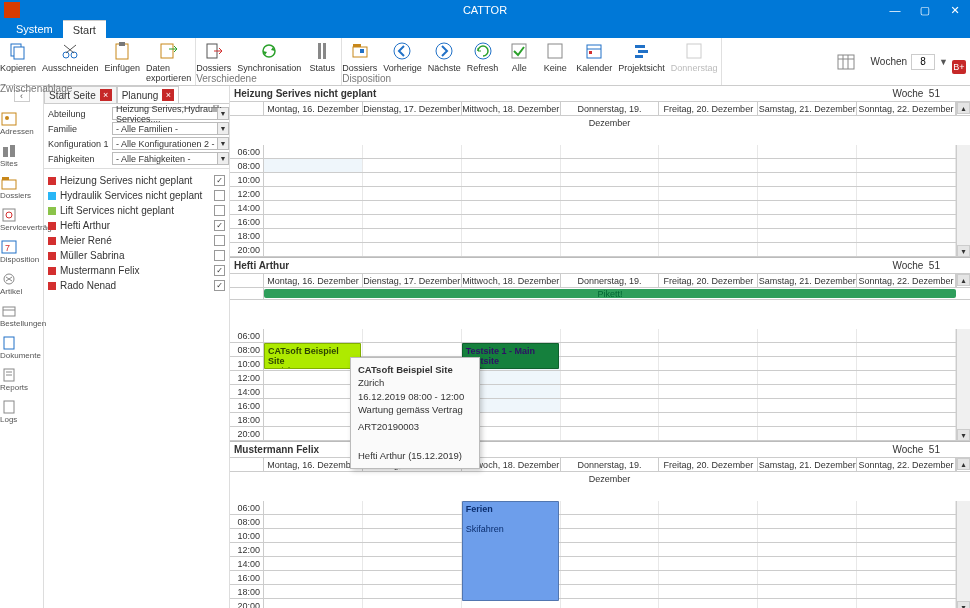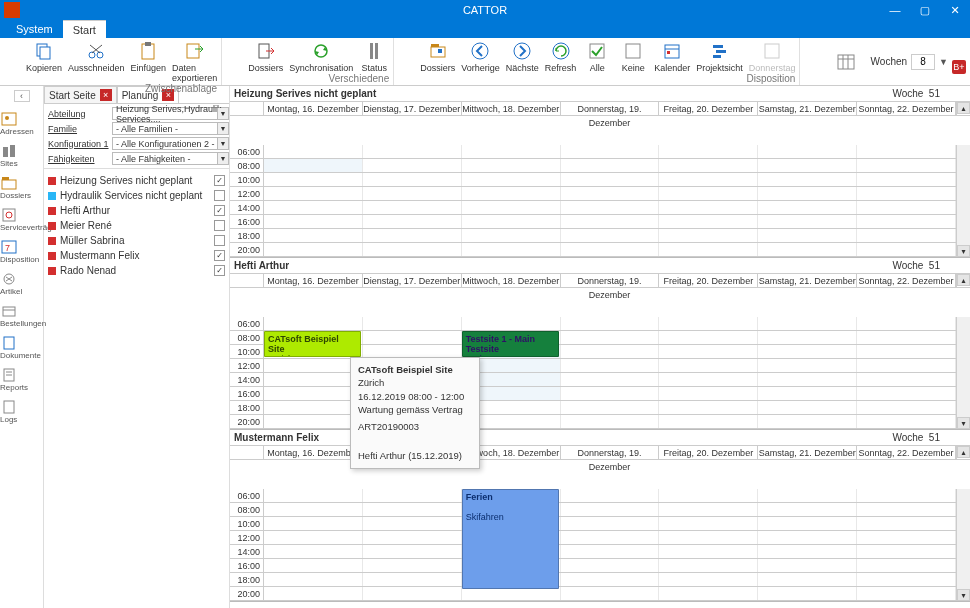--- a/index.html
+++ b/index.html
@@ -7,21 +7,21 @@
 .titlebar { background: #0078d7; color: #fff; height: 20px; display: flex; align-items: center; position: relative; }
 .titlebar-icon { width: 16px; height: 16px; background: #d83b01; margin-left: 4px; }
 .titlebar-title { position: absolute; left: 50%; transform: translateX(-50%); font-size: 11px; }
 .titlebar-controls { position: absolute; right: 0; display: flex; }
 .titlebar-btn { width: 30px; height: 20px; display: flex; align-items: center; justify-content: center; color: #fff; font-size: 11px; }
 .titlebar-btn.close { }
 .menubar { background: #0078d7; color: #fff; height: 18px; display: flex; align-items: center; padding-left: 6px; font-size: 11px; }
 .menubar-item { padding: 0 10px; height: 18px; display: flex; align-items: center; }
 .menubar-item.active { background: #fff; color: #333; border-top: 1px solid #ccc; }
 .ribbon { background: #fff; border-bottom: 1px solid #ccc; height: 48px; display: flex; position: relative; }
-.ribbon-group { display: flex; flex-direction: column; align-items: flex-end; border-right: 1px solid #e0e0e0; padding: 2px 4px 0 0; margin-left: 26px; }
+.ribbon-group { display: flex; flex-direction: column; align-items: flex-start; border-right: 1px solid #e0e0e0; padding: 2px 4px 0 0; }
 .ribbon-group-items { display: flex; gap: 6px; }
 .ribbon-item { display: flex; flex-direction: column; align-items: center; gap: 1px; font-size: 9px; color: #333; min-width: 30px; }
 .ribbon-item.disabled { color: #bbb; }
 .ribbon-item .ico { width: 22px; height: 22px; display: flex; align-items: center; justify-content: center; }
 .ribbon-group-label { font-size: 10px; color: #777; margin-top: 0px; }
 .ribbon-right { margin-left: auto; display: flex; align-items: center; padding-right: 22px; gap: 4px; font-size: 10px; }
 .ribbon-right input { width: 24px; height: 16px; font-size: 10px; border: 1px solid #ccc; text-align: center; }
 .ribbon-right .chev { font-size: 9px; color: #555; }
 .corner-badge { position: absolute; right: 4px; top: 22px; width: 14px; height: 14px; background: #c62828; color: #fff; font-size: 9px; display: flex; align-items: center; justify-content: center; border-radius: 2px; }
 .workspace { display: flex; height: calc(608px - 20px - 18px - 48px); }
@@ -29,21 +29,21 @@
 .rail-collapse { border: 1px solid #ccc; width: 16px; height: 12px; display: flex; align-items: center; justify-content: center; font-size: 9px; margin-bottom: 4px; }
 .rail-item { display: flex; flex-direction: column; width: 100%; padding: 2px 0; }
 .rail-item .ico { width: 18px; height: 16px; display: flex; align-items: center; justify-content: center; }
 .filter-panel { width: 186px; border-right: 1px solid #ddd; display: flex; flex-direction: column; }
 .tabs { display: flex; height: 18px; border-bottom: 1px solid #ccc; }
 .tab { display: flex; align-items: center; padding: 0 4px; border: 1px solid #ccc; border-bottom: none; background: #f5f5f5; font-size: 10px; gap: 4px; }
 .tab.active { background: #fff; }
 .tab .close { width: 12px; height: 12px; background: #c62828; color: #fff; display: flex; align-items: center; justify-content: center; font-size: 9px; }
 .form-rows { padding: 2px 0; border-bottom: 1px solid #ddd; }
 .form-row { display: flex; align-items: center; height: 15px; font-size: 9px; }
-.form-row label { width: 68px; padding-left: 4px; text-decoration: underline; }
+.form-row label { width: 68px; padding-left: 4px; }
 .form-row .combo { flex: 1; border: 1px solid #bbb; height: 13px; display: flex; align-items: center; padding-left: 3px; position: relative; background: #fff; font-size: 9px; }
 .form-row .combo .dd { position: absolute; right: 0; width: 11px; height: 100%; border-left: 1px solid #bbb; background: #eee; display: flex; align-items: center; justify-content: center; font-size: 7px; }
 .resource-list { padding: 4px 2px; }
 .res-item { display: flex; align-items: center; height: 15px; font-size: 10px; gap: 4px; padding: 0 2px; }
 .res-item .sq { width: 8px; height: 8px; }
 .res-item .name { flex: 1; }
 .res-item .cb { width: 11px; height: 11px; border: 1px solid #999; display: flex; align-items: center; justify-content: center; font-size: 8px; color: #333; background: #fff; }
 .schedule-area { flex: 1; overflow: hidden; display: flex; flex-direction: column; }
 .sched-block { border-bottom: 1px solid #bbb; }
 .sched-head { height: 16px; display: flex; align-items: center; border-bottom: 1px solid #ccc; background: #fff; font-size: 10px; }
@@ -413,20 +413,25 @@
           <span class="sq" style="background:#d32f2f"></span>
           <span class="name">Heizung Serives nicht geplant</span>
           <span class="cb">✓</span>
         </div>
         <div class="res-item">
           <span class="sq" style="background:#29b6f6"></span>
           <span class="name">Hydraulik Services nicht geplant</span>
           <span class="cb"></span>
         </div>
         <div class="res-item">
+          <span class="sq" style="background:#8bc34a"></span>
+          <span class="name">Lift Services nicht geplant</span>
+          <span class="cb"></span>
+        </div>
+        <div class="res-item">
           <span class="sq" style="background:#d32f2f"></span>
           <span class="name">Hefti Arthur</span>
           <span class="cb">✓</span>
         </div>
         <div class="res-item">
           <span class="sq" style="background:#d32f2f"></span>
           <span class="name">Meier René</span>
           <span class="cb"></span>
         </div>
         <div class="res-item">
@@ -571,20 +576,24 @@
           <div class="day-cell">Montag, 16. Dezember</div>
           <div class="day-cell">Dienstag, 17. Dezember</div>
           <div class="day-cell">Mittwoch, 18. Dezember</div>
           <div class="day-cell">Donnerstag, 19. Dezember</div>
           <div class="day-cell">Freitag, 20. Dezember</div>
           <div class="day-cell">Samstag, 21. Dezember</div>
           <div class="day-cell">Sonntag, 22. Dezember</div>
           <div class="scroll-col">
             <div class="scrollbar-btn">▴</div>
           </div>
+        </div>
+        <div class="allday-row">
+          <div class="time-label"></div>
+          <div class="bar" style="background:#2e9e5b;color:#063;">Pikett!</div>
         </div>
         <div class="grid-body" style="position:relative;">
           <div class="grid-row alt">
             <div class="time-label">06:00</div>
             <div class="slot "></div>
             <div class="slot "></div>
             <div class="slot "></div>
             <div class="slot "></div>
             <div class="slot "></div>
             <div class="slot "></div>

